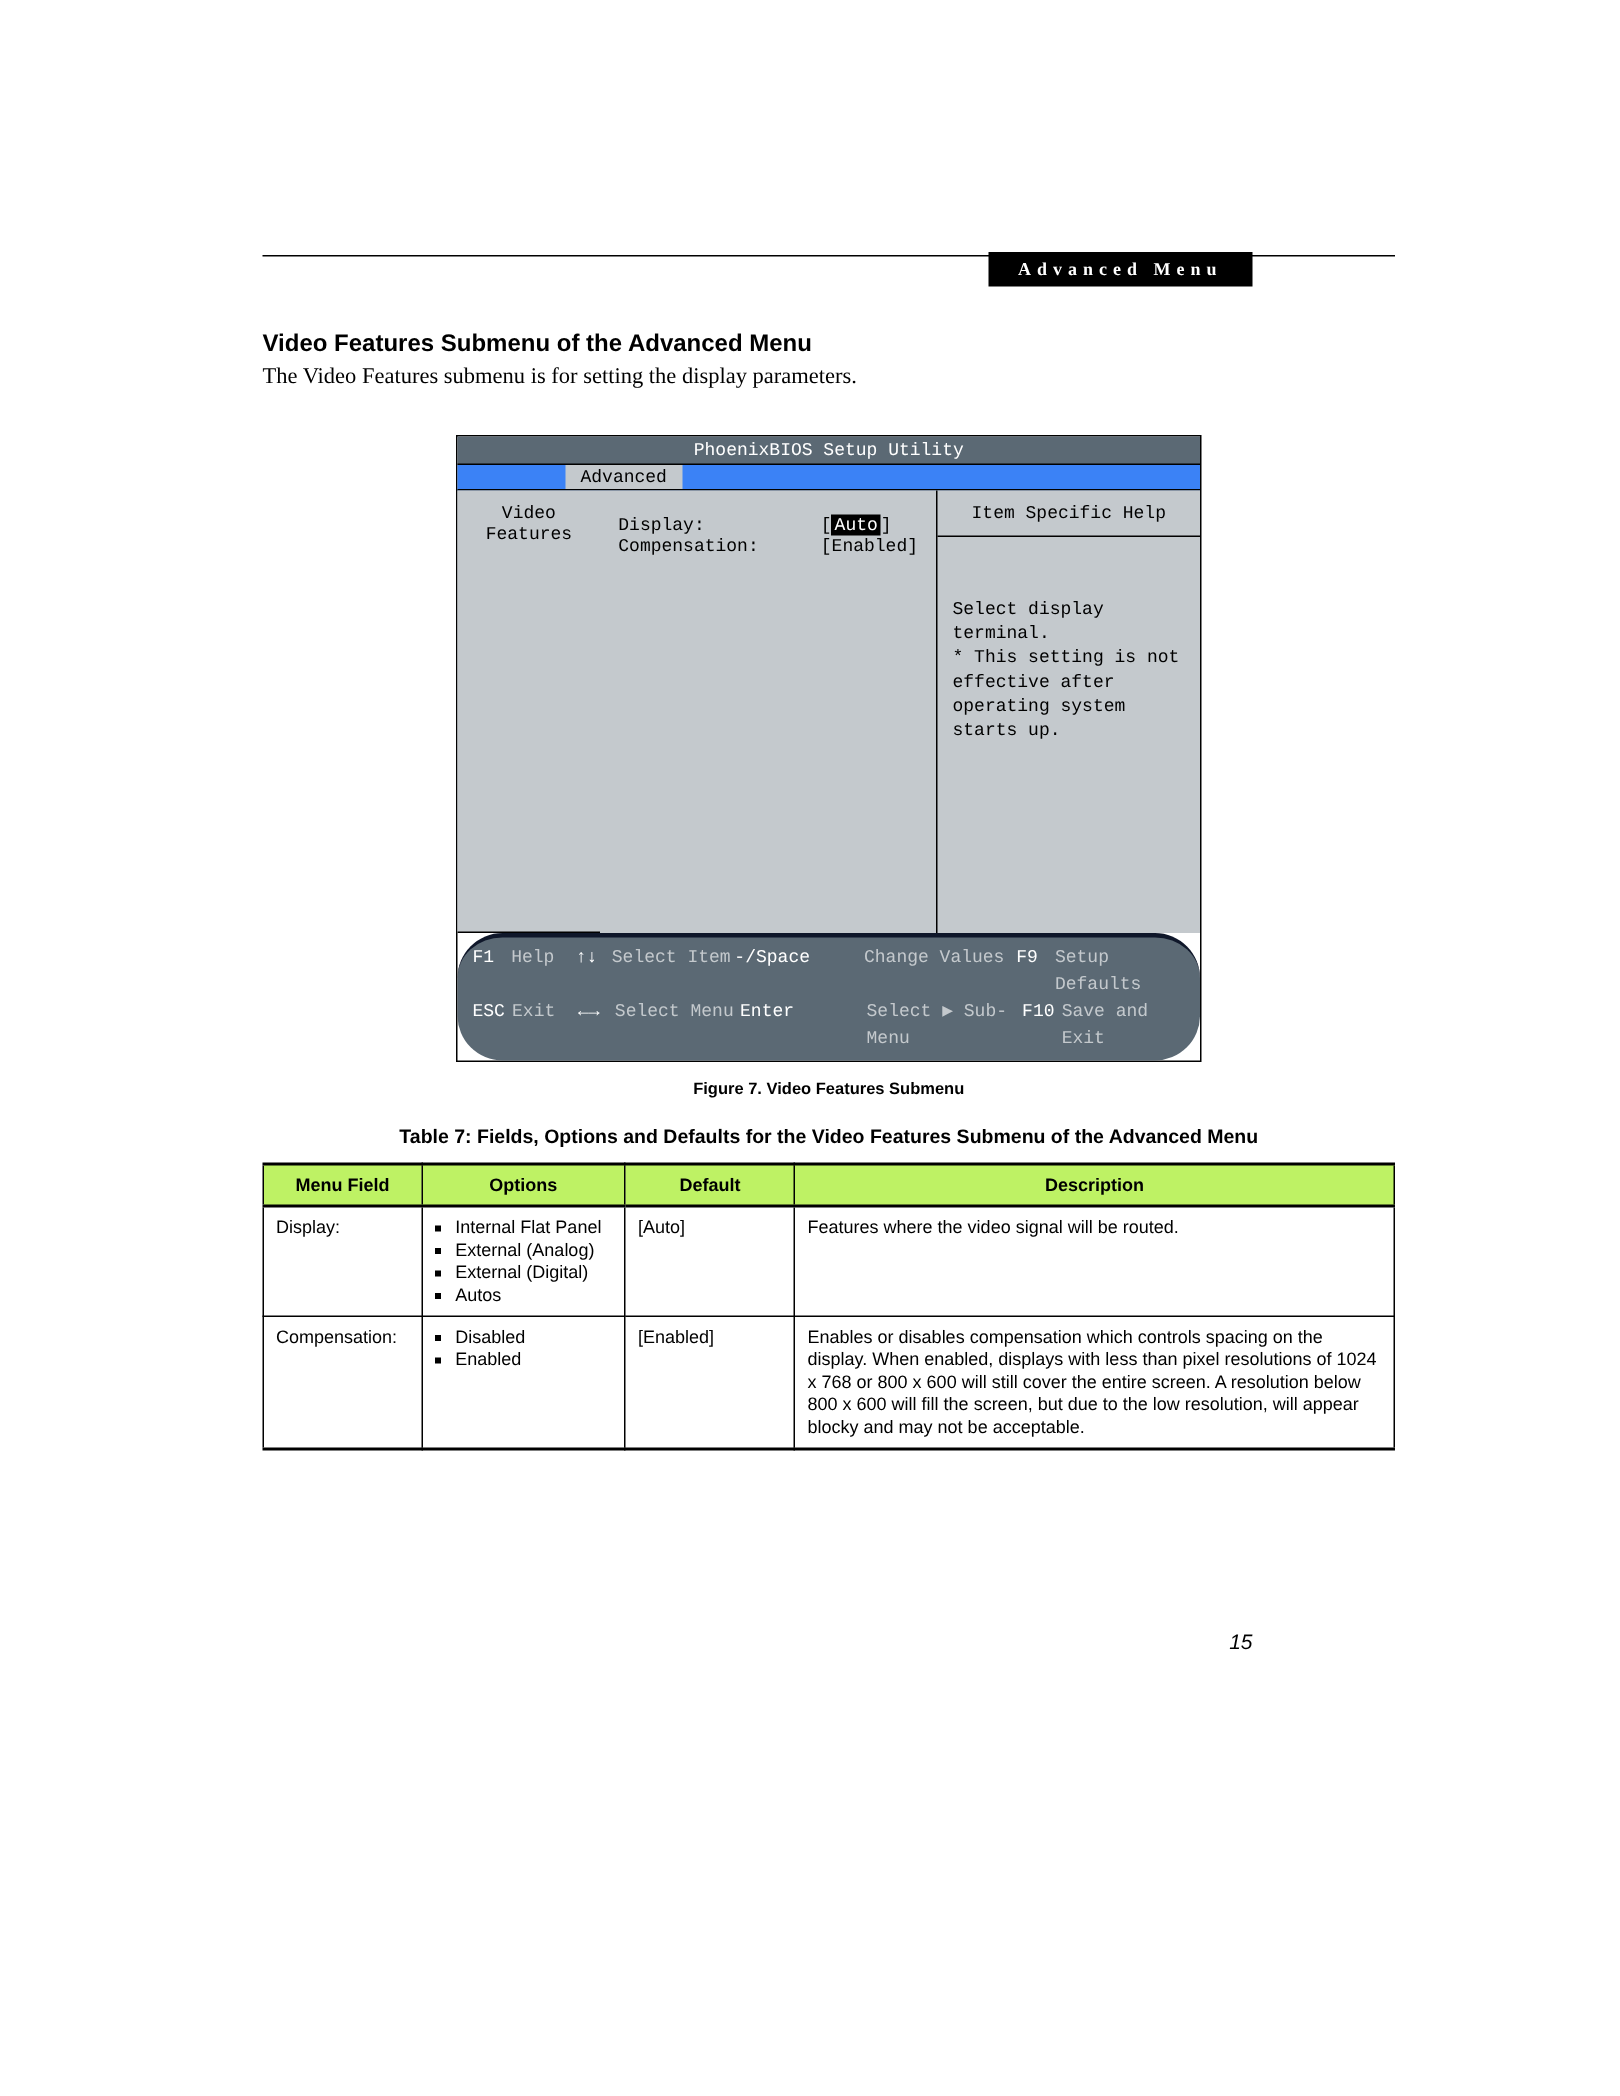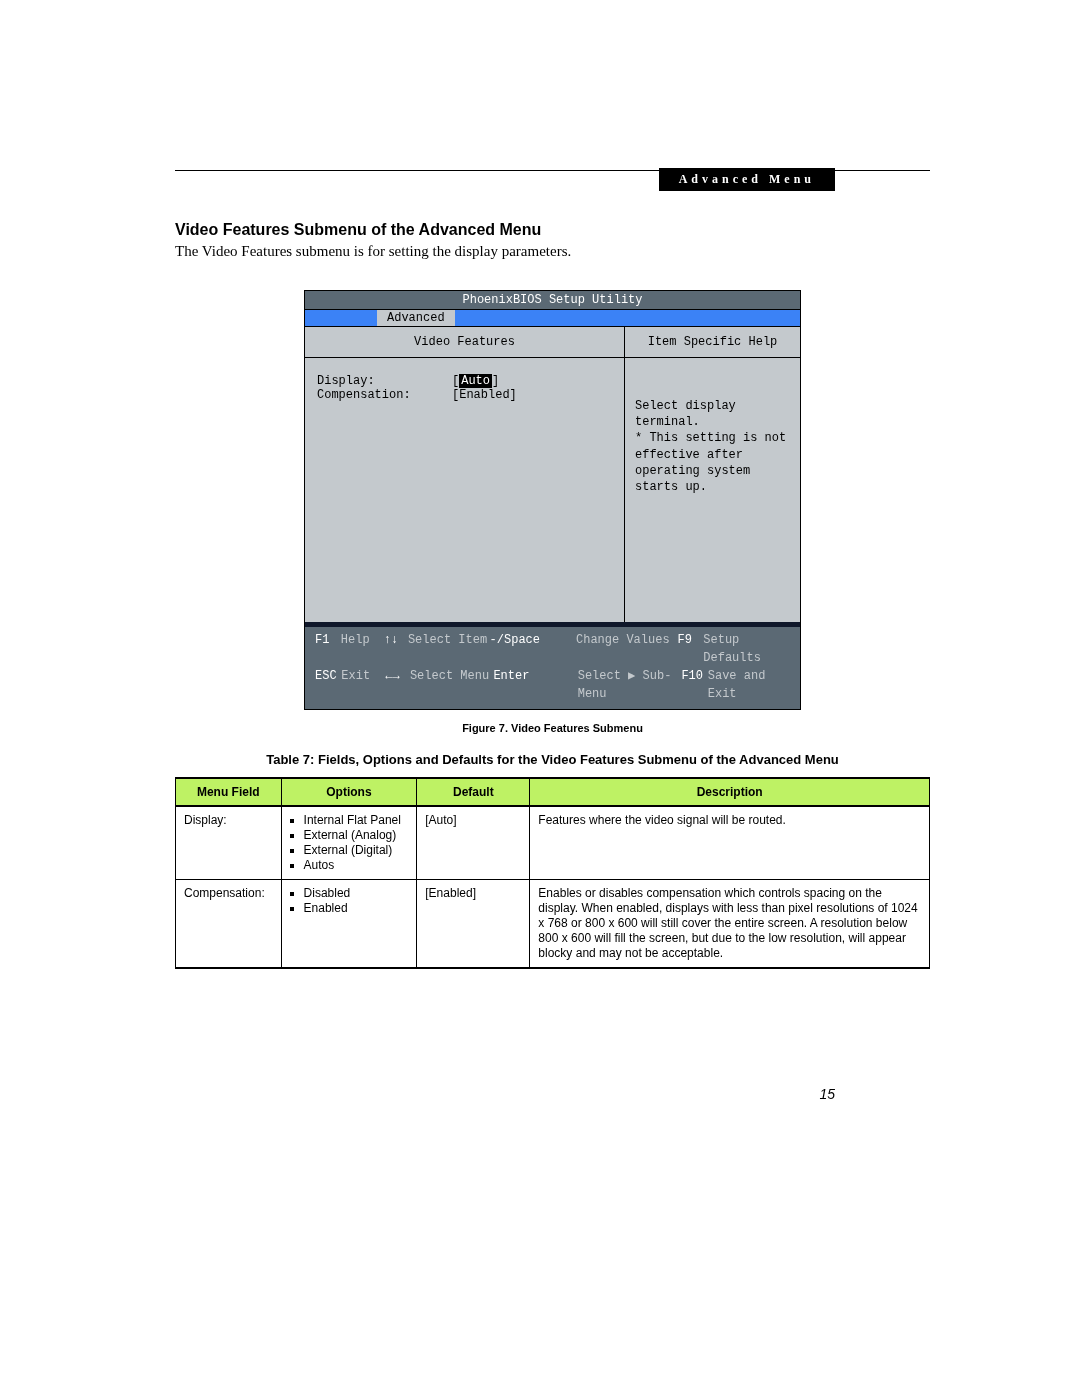--- a/index.html
+++ b/index.html
@@ -75,21 +75,21 @@
   }
   .bios-main {
     display: flex;
     height: 295px;
     background: #c4c9cd;
   }
   .bios-left {
     flex: 1;
     border-right: 1px solid #000;
     display: flex;
-    flex-direction: column;
+    flex-direction: row;
   }
   .bios-left-header {
     text-align: center;
     padding: 8px 0;
     border-bottom: 1px solid #000;
   }
   .bios-left-body {
     padding: 16px 12px;
     flex: 1;
   }
@@ -109,21 +109,22 @@
   }
   .bios-right-body {
     padding: 16px 10px;
     line-height: 1.35;
   }
   .bios-footer {
     background: #5b6974;
     color: #c4c9cd;
     padding: 4px 10px 6px 10px;
     line-height: 1.5;
-    border-top: 5px solid #0f172a;
+    border-top: 3px solid #0f172a;
+    border-radius: 30px;
   }
   .bios-footer .row { display: flex; }
   .bf-col1 { width: 30px; color: #fff; }
   .bf-col2 { width: 50px; }
   .bf-col3 { width: 28px; color: #fff; }
   .bf-col4 { width: 95px; }
   .bf-col5 { width: 55px; color: #fff; }
   .bf-col6 { width: 118px; margin-left: 36px; }
   .bf-col7 { width: 30px; color: #fff; }
   .bf-col8 { }

